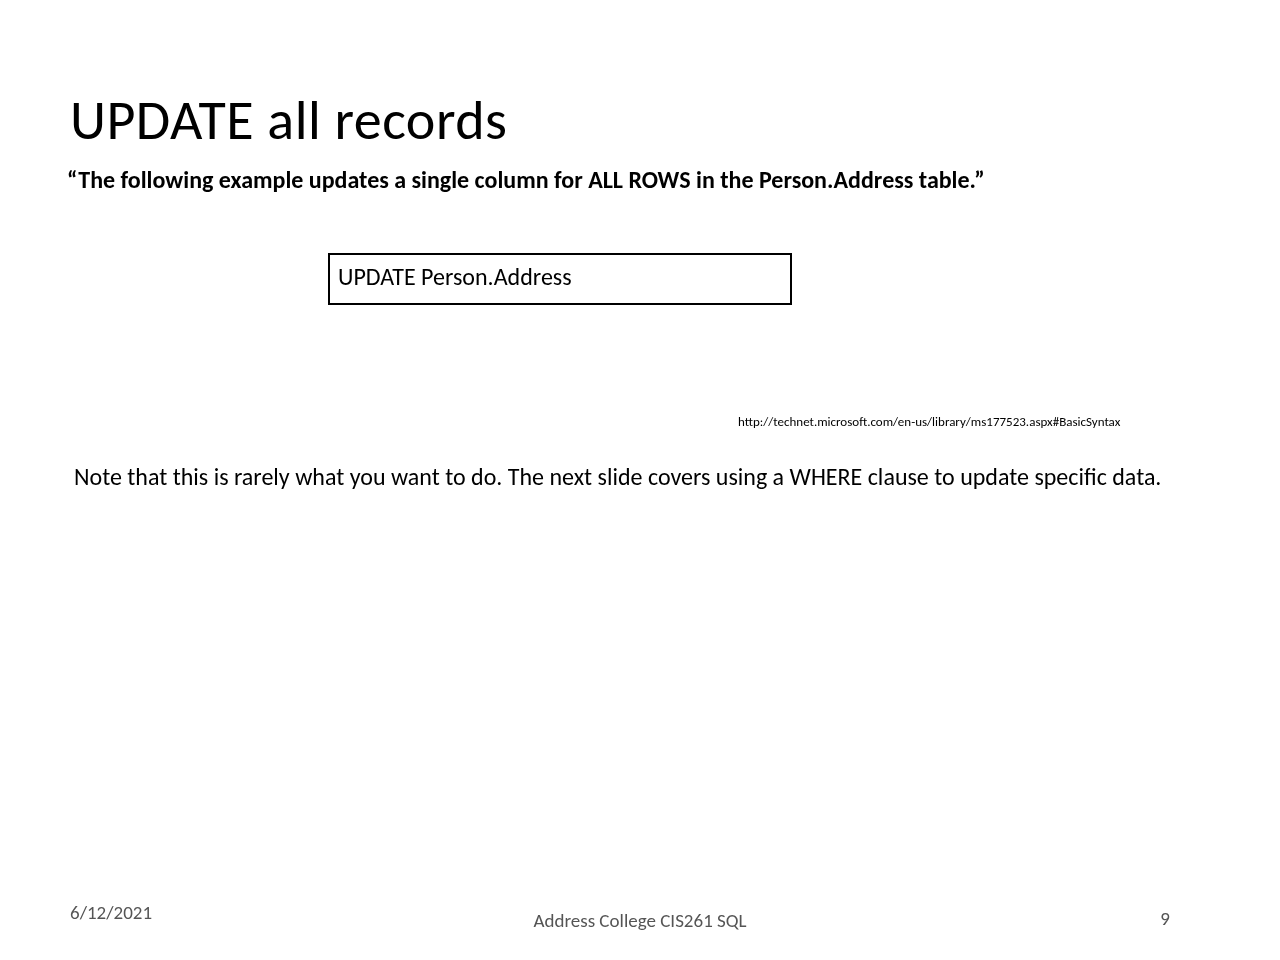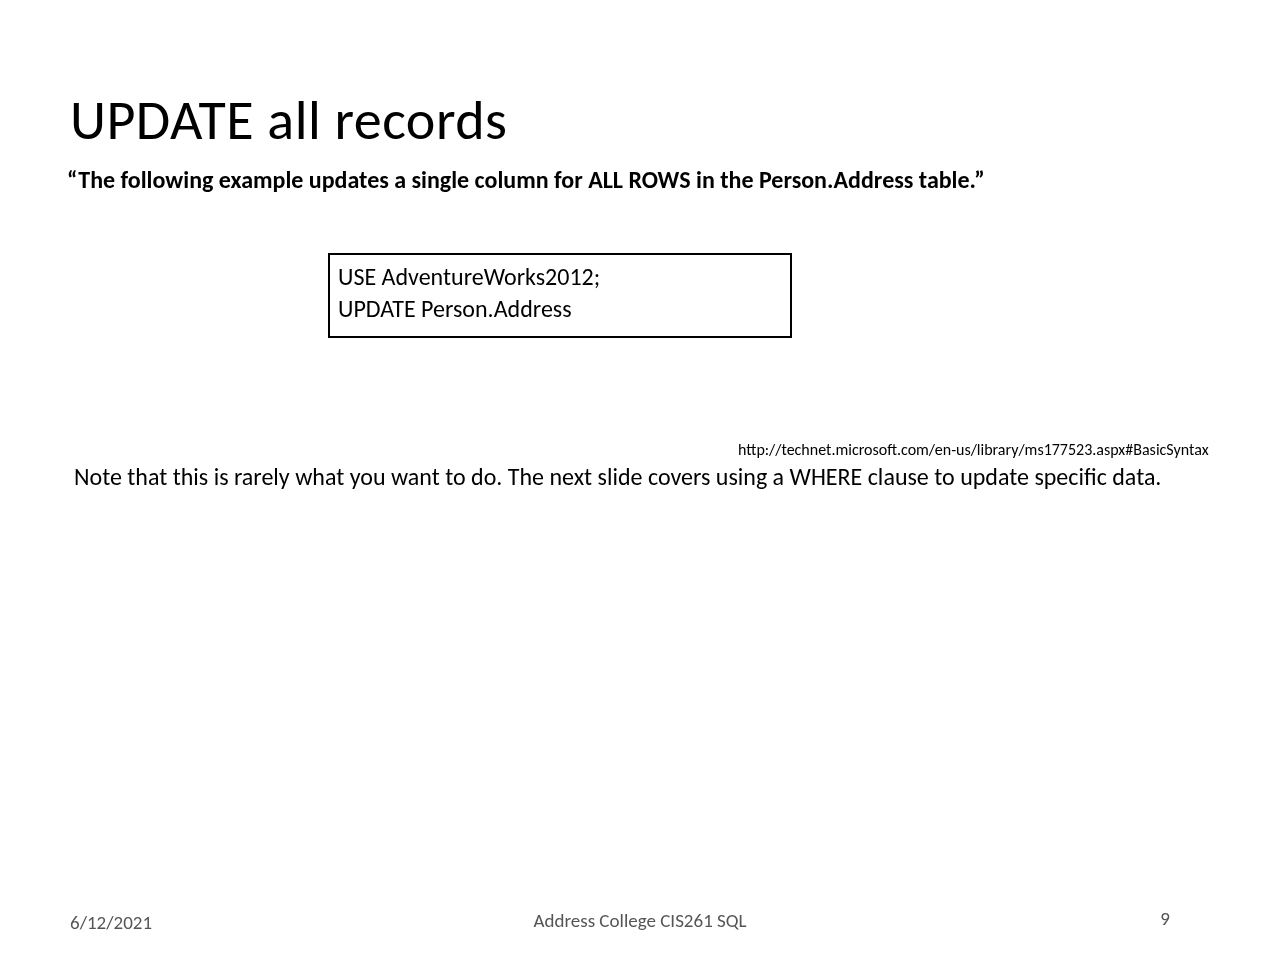--- a/index.html
+++ b/index.html
@@ -40,36 +40,36 @@
       padding: 6px 8px 10px 8px;
       font-size: 24px;
       line-height: 1.35;
       font-family: Calibri, 'Segoe UI', Arial, sans-serif;
     }
     .code-line {
       display: block;
     }
     .citation {
       position: absolute;
-      top: 440px;
+      top: 414px;
       left: 738px;
-      font-size: 16px;
+      font-size: 13px;
       text-align: center;
     }
     .note {
       position: absolute;
       top: 460px;
       left: 74px;
       right: 95px;
       font-size: 24px;
       line-height: 1.4;
     }
     .footer-date {
       position: absolute;
-      bottom: 26px;
+      bottom: 36px;
       left: 70px;
       font-size: 19px;
       color: #555555;
     }
     .footer-center {
       position: absolute;
       bottom: 28px;
       left: 0;
       right: 0;
       text-align: center;
@@ -85,21 +85,20 @@
     }
   </style>
 </head>
 <body>
 
 <h1 class="slide-title">UPDATE all records</h1>
 
 <p class="description">“The following example updates a single column for ALL ROWS in the Person.Address table.”</p>
 
 <div class="code-box">
-  <span class="code-line">USE AdventureWorks2012;</span>
   <span class="code-line">UPDATE Person.Address</span>
 </div>
 
 <div class="citation">http://technet.microsoft.com/en-us/library/ms177523.aspx#BasicSyntax</div>
 
 <p class="note">Note that this is rarely what you want to do. The next slide covers using a WHERE clause to update specific data.</p>
 
 <div class="footer-date">6/12/2021</div>
 <div class="footer-center">Address College CIS261 SQL</div>
 <div class="footer-page">9</div>

